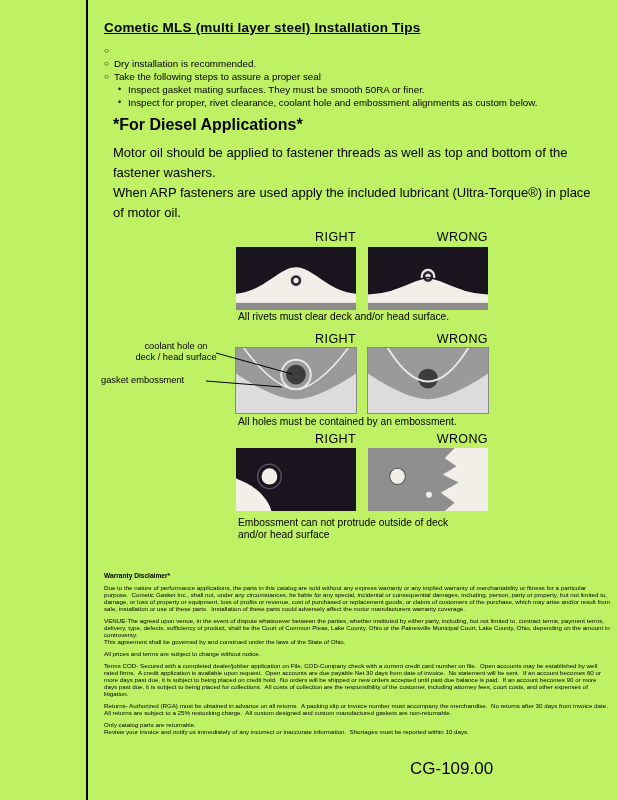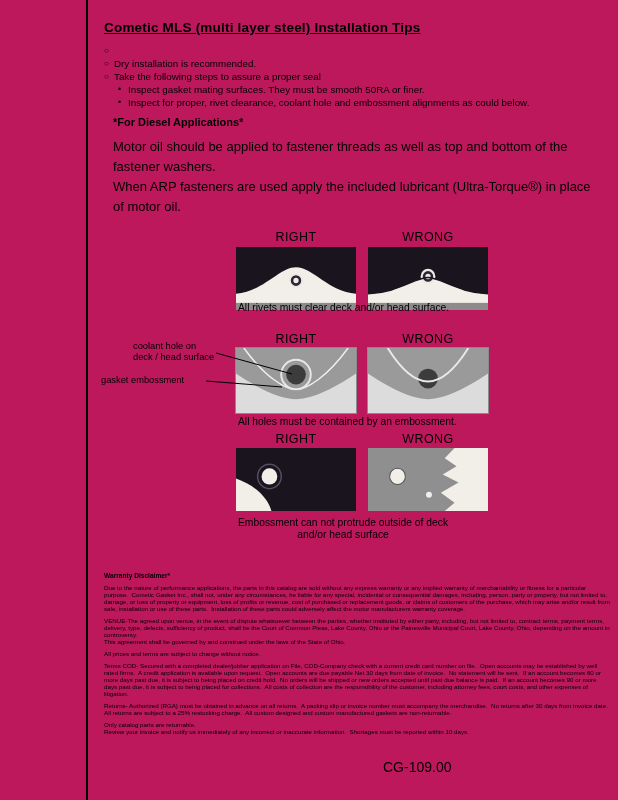--- a/index.html
+++ b/index.html
@@ -1,59 +1,59 @@
 <!DOCTYPE html>
 <html><head>
 <meta charset="utf-8">
 <style>
   * { margin:0; padding:0; box-sizing:border-box; }
   html, body { background:#ffffff; }
   body { font-family:"Liberation Sans", sans-serif; color:#000; }
 
-  .page { position:relative; width:618px; height:800px; background:#be185d; overflow:hidden; }
+  .page { position:relative; width:618px; height:800px; background:#bef264; overflow:hidden; }
 
   .vrule { position:absolute; left:86px; top:0; width:2px; height:800px; background:#000; }
 
   .title { position:absolute; left:104px; top:20px; font-size:13.5px; font-weight:bold;
            text-decoration:underline; letter-spacing:0.2px; }
 
   .tips { position:absolute; left:104px; top:44px; font-size:9.8px; width:500px; }
   .tip-row { display:flex; line-height:13px; }
   .tip-row .b { width:10px; flex:0 0 10px; font-size:8px; line-height:13px; }
   .tip-sub { margin-left:14px; }
   .tip-sub .b { font-size:9px; }
 
   .diesel { position:absolute; left:113px; top:116px; width:484px; }
-  .diesel h2 { font-size:11px; font-weight:bold; margin-bottom:9px; }
+  .diesel h2 { font-size:16px; font-weight:bold; margin-bottom:9px; }
   .diesel p { font-size:13px; line-height:20px; margin-bottom:10px; white-space:pre-wrap; }
 
-  .rw { position:absolute; width:120px; text-align:center; font-size:12.5px; letter-spacing:0.4px; }
+  .rw { position:absolute; width:120px; text-align:right; font-size:12.5px; letter-spacing:0.4px; }
   .c1 { left:236px; } .c2 { left:368px; }
   .rw1 { top:230px; } .rw2 { top:332px; } .rw3 { top:432px; }
 
   .diag { position:absolute; width:120px; display:block; }
   .img1 { top:247px; height:63px; }
   .img2 { top:348px; height:65px; }
   .img2.bordered { outline:1px solid #8a8a8a; }
   .img3 { top:448px; height:63px; }
 
   .cap { position:absolute; left:238px; font-size:10.3px; line-height:11.5px; white-space:pre-line; }
-  .cap1 { top:302px; } .cap2 { top:416px; } .cap3 { top:517px;text-align:center; }
+  .cap1 { top:311px; } .cap2 { top:416px; } .cap3 { top:517px; }
 
   .callout { position:absolute; font-size:9.3px; line-height:11px; white-space:pre-line; }
-  .callout1 { left:133px; top:341px; width:86px; }
+  .callout1 { left:133px; top:341px; width:86px; text-align:center; }
   .callout2 { left:101px; top:375px; }
 
   .leaders { position:absolute; left:0; top:0; pointer-events:none; }
 
   .fine { position:absolute; left:104px; top:572px; width:506px; }
   .fine h3 { font-size:6.6px; font-weight:bold; margin-bottom:5px; }
   .fine p { font-size:6.2px; line-height:7px; margin-bottom:5px; white-space:pre-wrap; }
 
-  .footer-code { position:absolute; left:383px; top:759px; font-size:14px; }
+  .footer-code { position:absolute; left:410px; top:759px; font-size:17px; }
 </style>
 </head>
 <body>
 
 <div class="page">
 
   <div class="vrule"></div>
 
   <h1 class="title">Cometic MLS (multi layer steel) Installation Tips</h1>
 
@@ -68,21 +68,21 @@
     <div class="tip-row">
       <span class="b">○</span>
       <span>Take the following steps to assure a proper seal</span>
     </div>
     <div class="tip-row tip-sub">
       <span class="b">•</span>
       <span>Inspect gasket mating surfaces.  They must be smooth 50RA or finer.</span>
     </div>
     <div class="tip-row tip-sub">
       <span class="b">•</span>
-      <span>Inspect for proper, rivet clearance, coolant hole and embossment alignments as could below.</span>
+      <span>Inspect for proper, rivet clearance, coolant hole and embossment alignments as custom below.</span>
     </div>
   </div>
 
   <section class="diesel">
     <h2>*For Diesel Applications*</h2>
     <p>Motor oil should be applied to fastener threads as well as top and bottom of the fastener washers.
 When ARP fasteners are used apply the included lubricant (Ultra-Torque®) in place of motor oil.</p>
   </section>
 
   <div class="rw rw1 c1">RIGHT</div>

